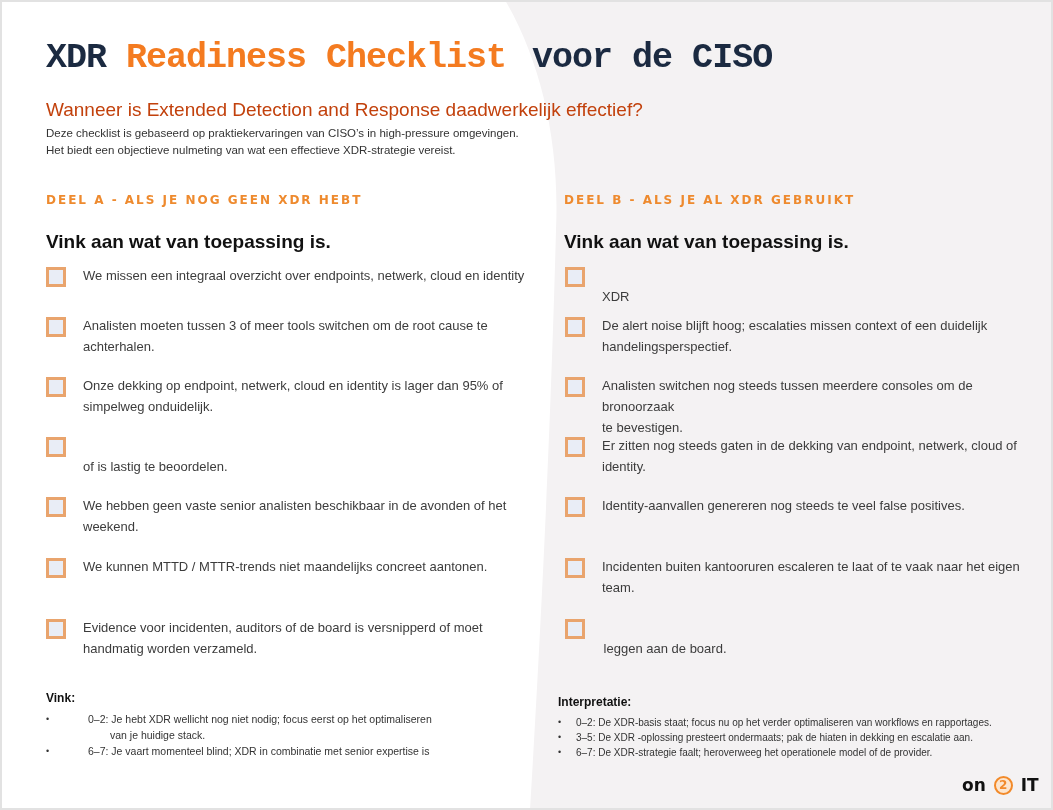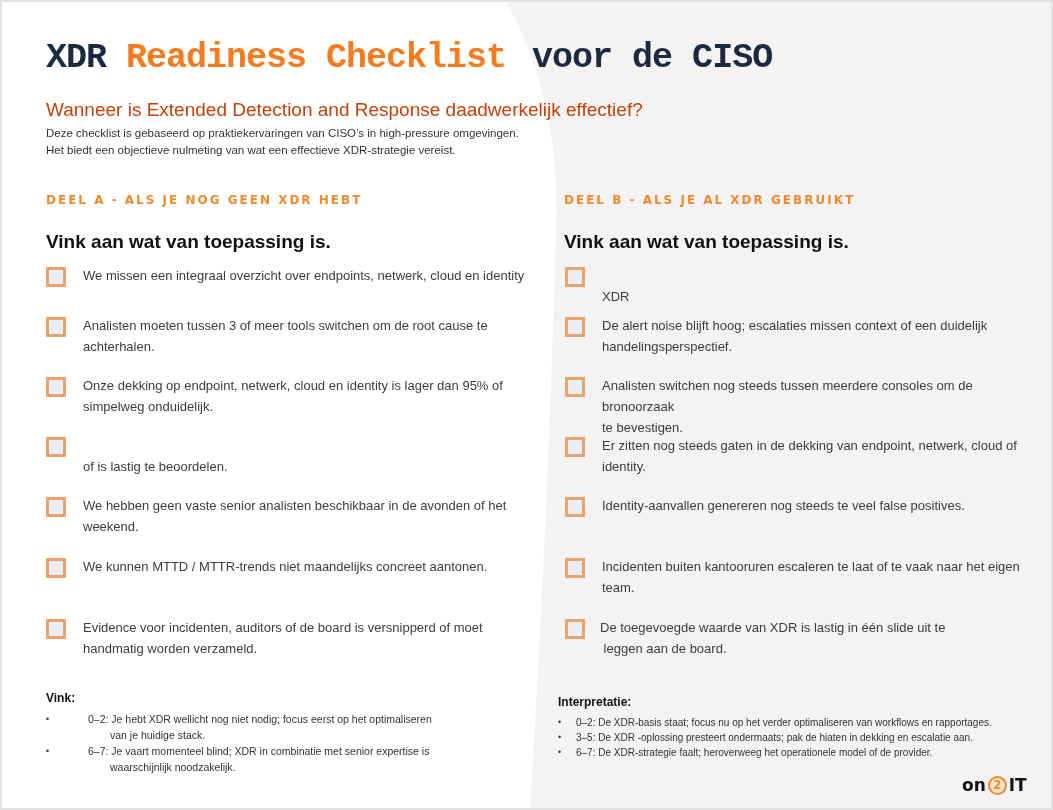--- a/index.html
+++ b/index.html
@@ -64,21 +64,21 @@
     .score-list li .cont { display: block; padding-left: 22px; }
 
     .interp-list { list-style: none; font-size: 10px; color: #333; line-height: 15px; }
     .interp-list li { position: relative; padding-left: 18px; white-space: nowrap; }
     .interp-list li::before {
       content: "\2022"; position: absolute; left: 0; top: 0; font-size: 9px;
     }
 
     .logo {
       left: 962px; top: 774px; height: 22px;
-      display: flex; align-items: center; gap: 1px;
+      display: flex; align-items: center; gap: 7px;
       font-family: "DejaVu Sans", sans-serif; font-weight: bold;
       font-size: 17px; color: #111; letter-spacing: 0;
     }
     .logo .two {
       display: inline-flex; align-items: center; justify-content: center;
       width: 19px; height: 19px; border-radius: 50%;
       border: 2px solid #f28a2a; background: #fde6cf;
       color: #f28a2a; font-size: 12px; margin: 0 1px;
     }
   </style>
@@ -128,21 +128,21 @@
   <div class="item-text"><span>We kunnen MTTD / MTTR-trends niet maandelijks concreet aantonen.</span></div>
 </div>
 <div class="item" style="left:46px; top:617px; width:490px;">
   <div class="cb"></div>
   <div class="item-text"><span>Evidence voor incidenten, auditors of de board is versnipperd of moet</span><br><span>handmatig worden verzameld.</span></div>
 </div>
 
 <div class="layer score-head" style="left:46px; top:691px;">Vink:</div>
 <ul class="layer score-list" style="left:46px; top:711px; width:440px;">
   <li><span>0–2: Je hebt XDR wellicht nog niet nodig; focus eerst op het optimaliseren</span><span class="cont">van je huidige stack.</span></li>
-  <li><span>6–7: Je vaart momenteel blind; XDR in combinatie met senior expertise is</span><span class="cont">waarschijnlijk noodzakelijk.</span></li>
+  <li><span>6–7: Je vaart momenteel blind; XDR in combinatie met senior expertise is</span></li>
 </ul>
 
 <div class="layer section-head" style="left:564px; top:193px;">DEEL B - ALS JE AL XDR GEBRUIKT</div>
 <div class="layer vink" style="left:564px; top:231px;">Vink aan wat van toepassing is.</div>
 
 <div class="item" style="left:565px; top:265px; width:480px;">
   <div class="cb"></div>
   <div class="item-text"><br><span>XDR</span></div>
 </div>
 <div class="item" style="left:565px; top:315px; width:480px;">
@@ -160,21 +160,21 @@
 <div class="item" style="left:565px; top:495px; width:480px;">
   <div class="cb"></div>
   <div class="item-text"><span>Identity-aanvallen genereren nog steeds te veel false positives.</span></div>
 </div>
 <div class="item" style="left:565px; top:556px; width:480px;">
   <div class="cb"></div>
   <div class="item-text"><span>Incidenten buiten kantooruren escaleren te laat of te vaak naar het eigen</span><br><span>team.</span></div>
 </div>
 <div class="item" style="left:565px; top:617px; width:480px;">
   <div class="cb"></div>
-  <div class="item-text" style="left:35px;"><span>De toegevoegde waarde van XDR is lastig in één slide uit te</span><br><span style="white-space:pre"> leggen aan de board.</span></div>
+  <div class="item-text" style="left:35px;"><br><span style="white-space:pre"> leggen aan de board.</span></div>
 </div>
 
 <div class="layer score-head" style="left:558px; top:695px;">Interpretatie:</div>
 <ul class="layer interp-list" style="left:558px; top:715px;">
   <li>0–2: De XDR-basis staat; focus nu op het verder optimaliseren van workflows en rapportages.</li>
   <li>3–5: De XDR -oplossing presteert ondermaats; pak de hiaten in dekking en escalatie aan.</li>
   <li>6–7: De XDR-strategie faalt; heroverweeg het operationele model of de provider.</li>
 </ul>
 
 <div class="layer logo">

